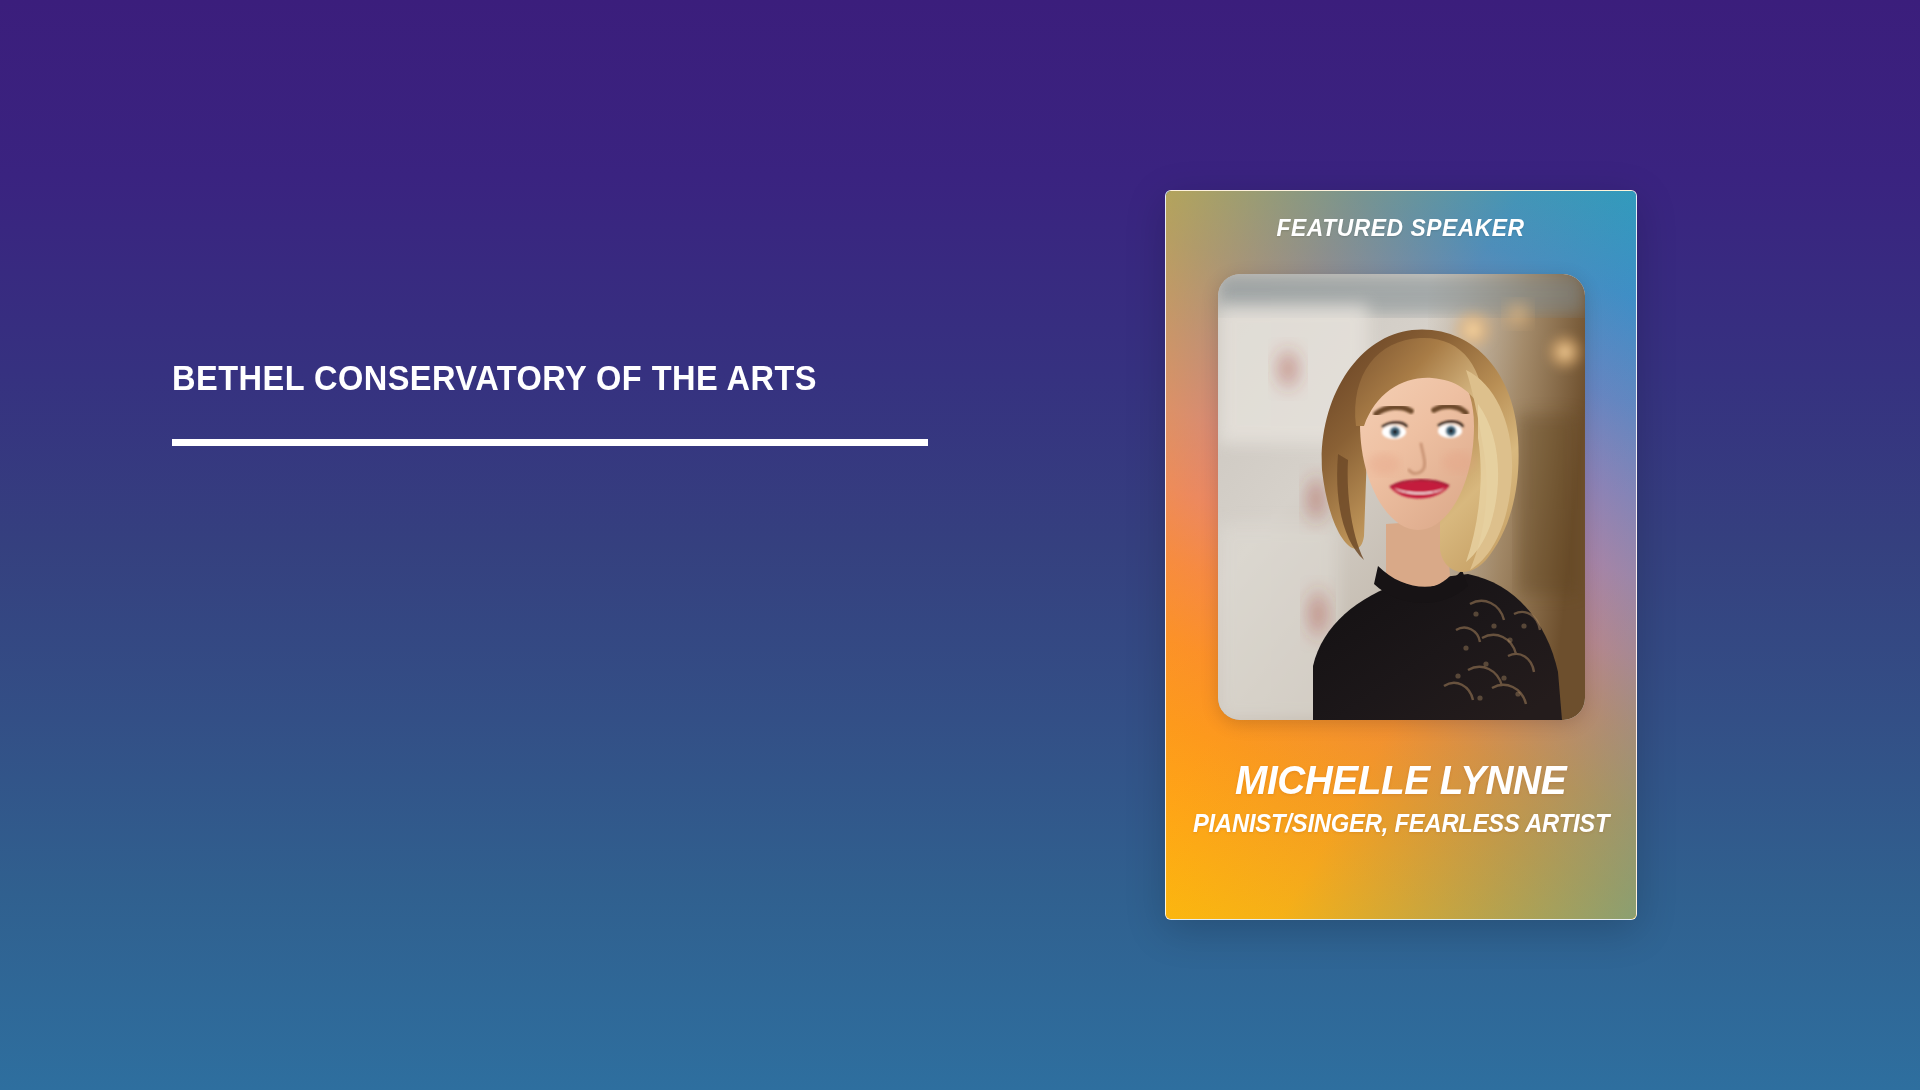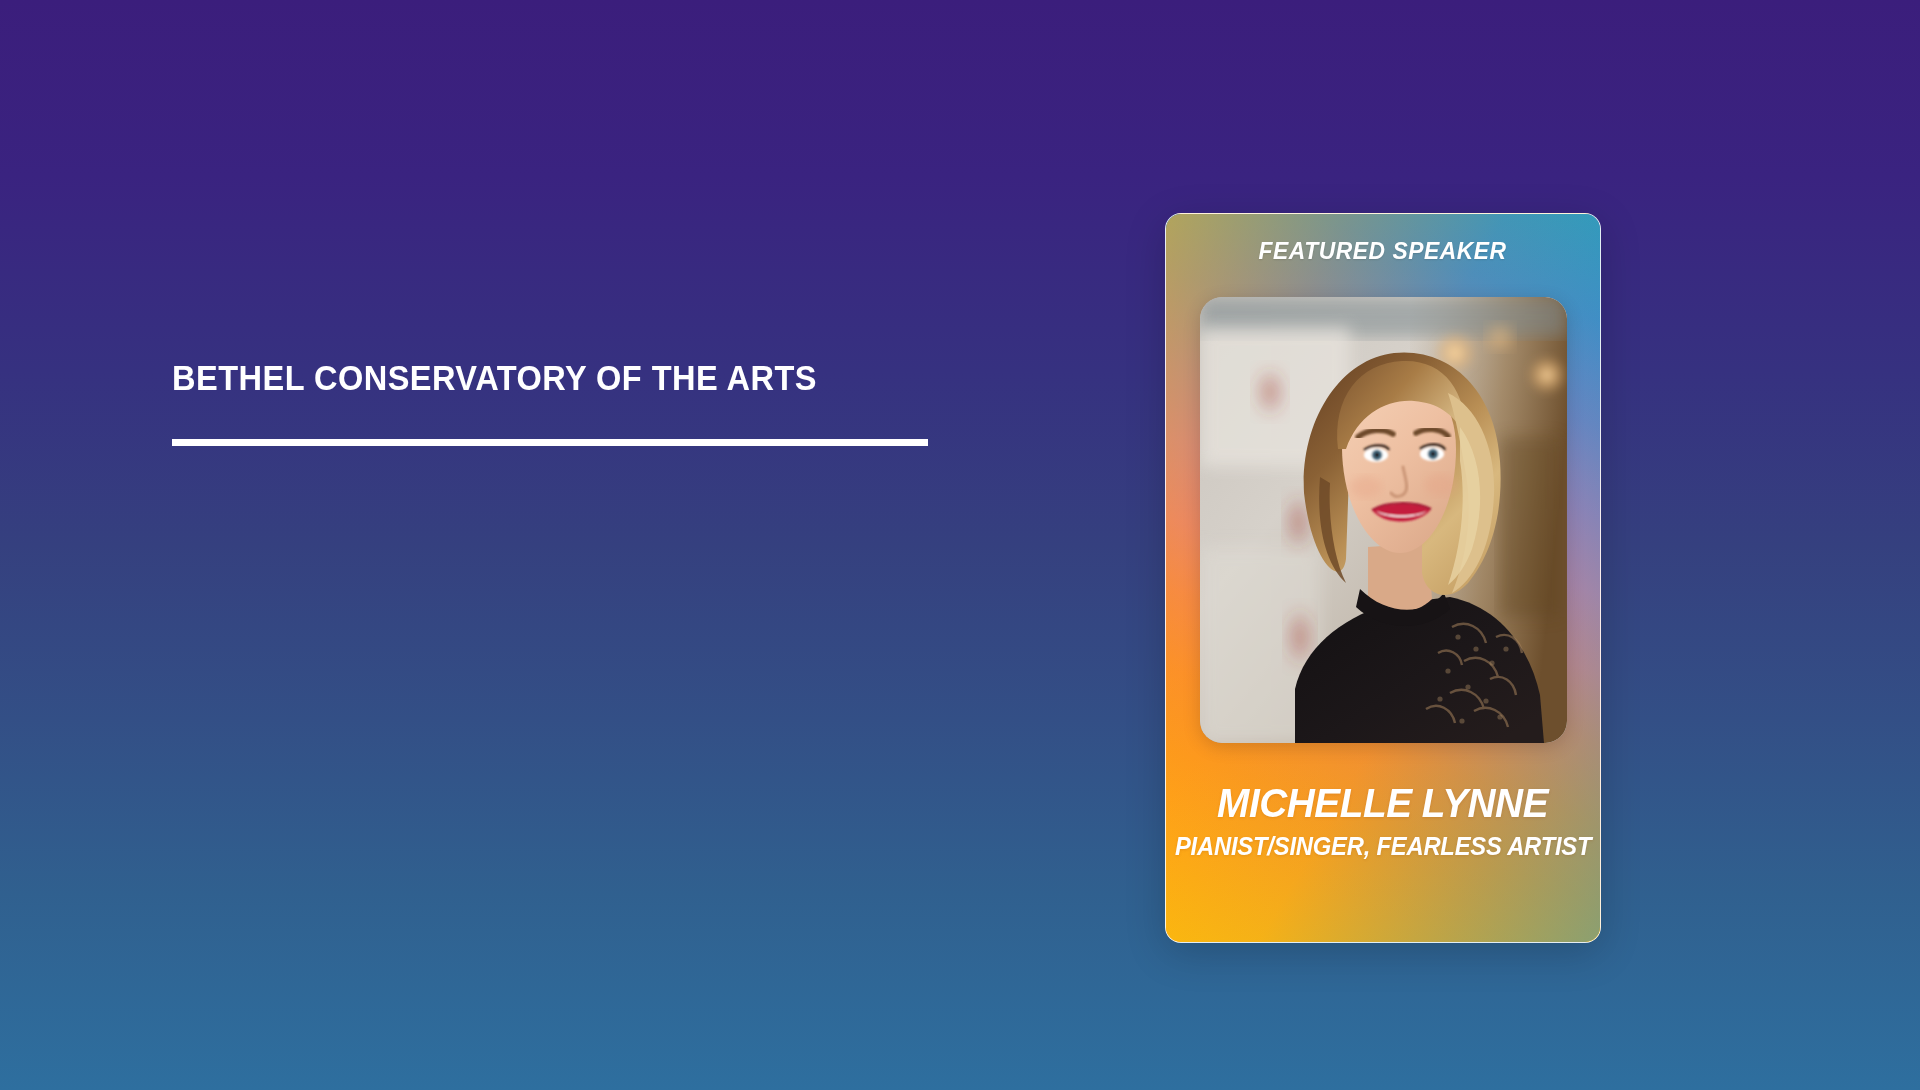--- a/index.html
+++ b/index.html
@@ -63,23 +63,23 @@
     width:756px;
     height:7px;
     background:#ffffff;
   }
 
   
   .speaker-card {
     position:absolute;
     left:1165px;
     top:190px;
-    width:436px;
+    width:472px;
     height:730px;
-    border-radius:16px;
+    border-radius:6px;
     border:1.5px solid rgba(255,255,255,0.85);
     overflow:hidden;
     background:
       linear-gradient(160deg,
         rgba(58,130,190,0.95) 0%,
         rgba(42,150,184,0.95) 10%,
         rgba(109,128,186,0.85) 24%,
         rgba(196,126,150,0.85) 38%,
         rgba(236,124,104,0.90) 50%,
         rgba(247,140,52,0.95) 64%,
@@ -88,21 +88,20 @@
         rgba(255,190,8,1) 100%),
       linear-gradient(115deg,
         #ffb300 0%,
         #ff9a18 28%,
         #f3763f 48%,
         #c37aa8 66%,
         #5f93c9 82%,
         #2196b8 100%);
     background-blend-mode:normal;
     box-shadow:0 10px 40px rgba(0,0,0,0.18);
-    margin-top:23px;
   }
 
   
   .card-gradient {
     position:absolute;
     inset:0;
     background:linear-gradient(200deg,
         #2b9bc0 0%,
         #3f8ec6 12%,
         #6a84c0 24%,

